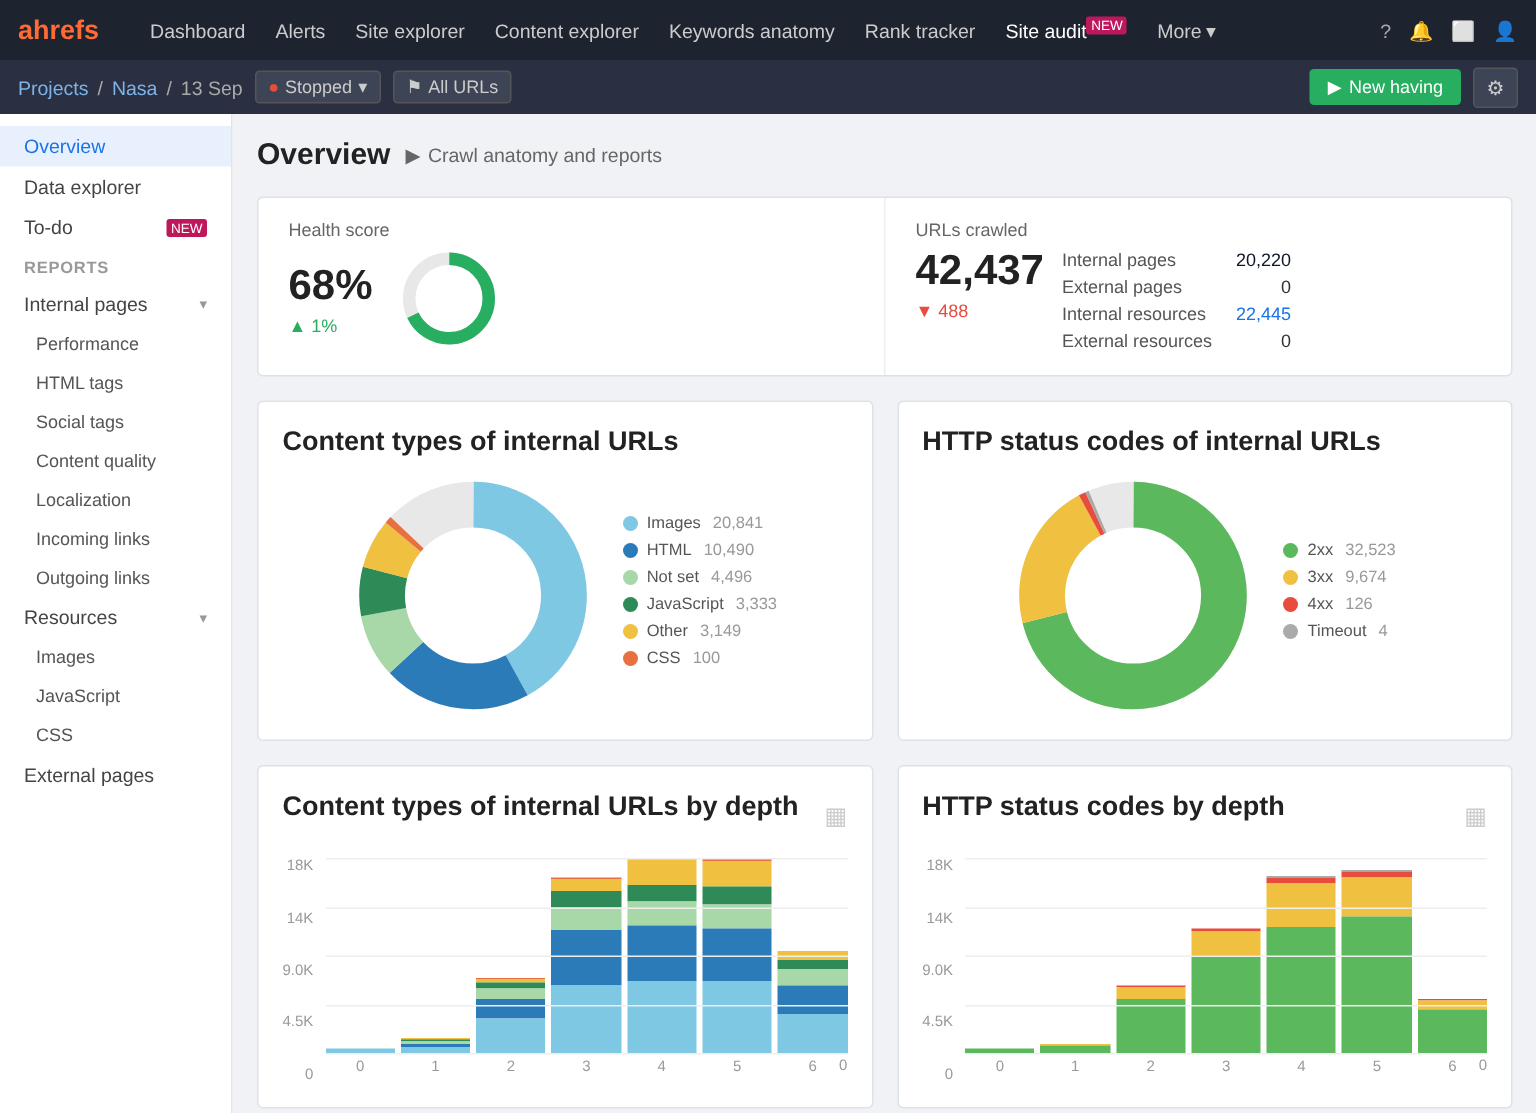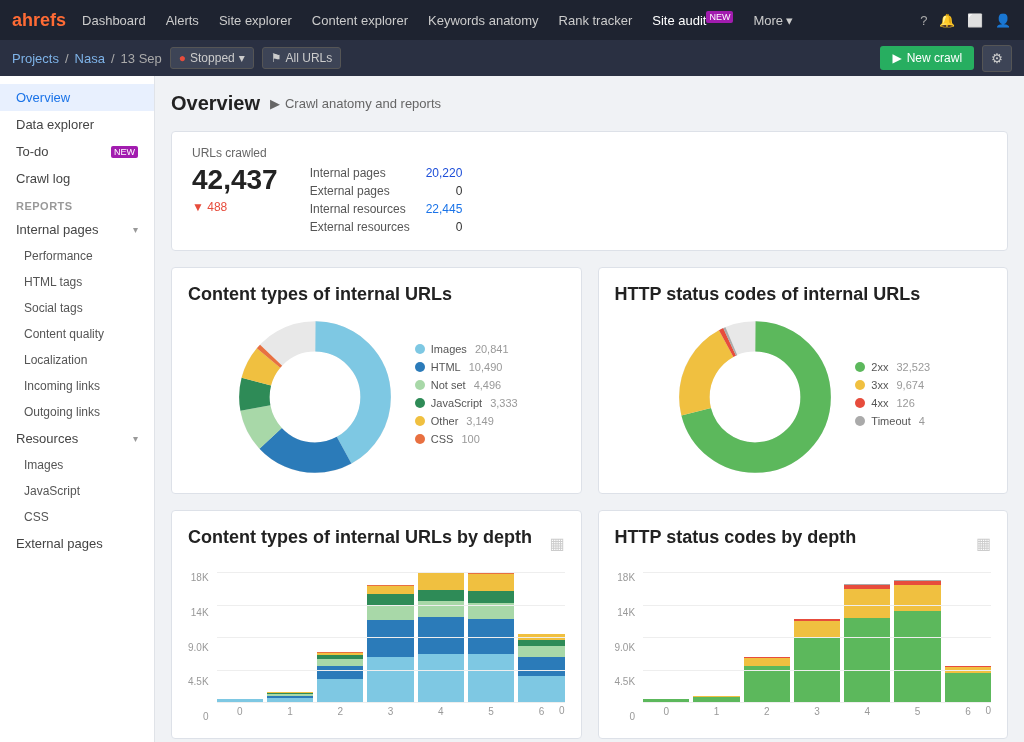--- a/index.html
+++ b/index.html
@@ -1,20 +1,20 @@
 <!DOCTYPE html>
 <html><head>
   <meta charset="utf-8">
   <style>
     * { box-sizing: border-box; margin: 0; padding: 0; }
     body { font-family: -apple-system, BlinkMacSystemFont, 'Segoe UI', Arial, sans-serif; font-size: 13px; background: #f0f2f5; color: #333; }
 
     
     .top-nav { background: #1e2330; color: #ccc; display: flex; align-items: center; height: 40px; padding: 0 12px; gap: 4px; }
-    .top-nav .logo { color: #ff6b35; font-weight: bold; font-size: 18px; margin-right: 4px; }
+    .top-nav .logo { color: #ff6b35; font-weight: bold; font-size: 18px; margin-right: 22px; }
     .top-nav a { color: #ccc; text-decoration: none; font-size: 13px; padding: 4px 8px; border-radius: 3px; }
     .top-nav a.active { color: #fff; }
     .top-nav .more { display: flex; align-items: center; gap: 3px; }
     .top-nav .spacer { flex: 1; }
     .top-nav .icons { display: flex; gap: 12px; align-items: center; color: #aaa; }
 
     
     .sub-nav { background: #2a3042; color: #ccc; display: flex; align-items: center; height: 36px; padding: 0 12px; gap: 8px; }
     .sub-nav .breadcrumb { display: flex; align-items: center; gap: 6px; font-size: 13px; color: #aaa; }
     .sub-nav .breadcrumb a { color: #7eb3e8; text-decoration: none; }
@@ -77,21 +77,21 @@
     .legend-dot { width: 10px; height: 10px; border-radius: 50%; flex-shrink: 0; }
     .legend-label { color: #555; }
     .legend-val { color: #999; margin-left: 2px; }
 
     
     .bottom-charts { display: flex; gap: 16px; }
     .bottom-chart-card { flex: 1; background: #fff; border: 1px solid #dde1e8; border-radius: 4px; padding: 16px; }
     .chart-header { display: flex; justify-content: space-between; align-items: center; margin-bottom: 12px; }
     .chart-icon { color: #ccc; font-size: 16px; }
 
-    .new-badge { background: #a21caf; color: #fff; font-size: 9px; border-radius: 2px; padding: 1px 3px; vertical-align: super; }
+    .new-badge { background: #be185d; color: #fff; font-size: 9px; border-radius: 2px; padding: 1px 3px; vertical-align: super; }
   </style>
 </head>
 <body>
 
 <nav class="top-nav">
   <span class="logo">ahrefs</span>
   <a>Dashboard</a>
   <a>Alerts</a>
   <a>Site explorer</a>
   <a>Content explorer</a>
@@ -126,32 +126,31 @@
     <span>Stopped</span>
     <span>▾</span>
   </div>
   <div class="filter-btn">
     <span>⚑</span>
     <span>All URLs</span>
   </div>
   <div class="spacer"></div>
   <button class="new-crawl-btn">
     <span>▶</span>
-    <span>New crawl</span>
+    <span>New having</span>
   </button>
   <button class="settings-btn">⚙</button>
 </div>
 
 <div class="main-layout">
 
   <aside class="sidebar">
     <div class="sidebar-item active">Overview</div>
     <div class="sidebar-item">Data explorer</div>
     <div class="sidebar-item">To-do <sup class="new-badge">NEW</sup></div>
-    <div class="sidebar-item">Crawl log</div>
     <div class="sidebar-section">REPORTS</div>
     <div class="sidebar-item">Internal pages <span class="chevron">▾</span></div>
     <div class="sidebar-item sub">Performance</div>
     <div class="sidebar-item sub">HTML tags</div>
     <div class="sidebar-item sub">Social tags</div>
     <div class="sidebar-item sub">Content quality</div>
     <div class="sidebar-item sub">Localization</div>
     <div class="sidebar-item sub">Incoming links</div>
     <div class="sidebar-item sub">Outgoing links</div>
     <div class="sidebar-item">Resources <span class="chevron">▾</span></div>
@@ -166,32 +165,47 @@
     <div class="page-header">
       <h1>Overview</h1>
       <div class="sub-title">
         <span>▶</span>
         <span>Crawl anatomy and reports</span>
       </div>
     </div>
 
     <div class="stats-row">
 
+      <div class="stat-block">
+        <div class="stat-label">Health score</div>
+        <div class="health-score-block">
+          <div>
+            <div class="stat-value">68%</div>
+            <div class="stat-change up">▲ 1%</div>
+          </div>
+          <div class="donut-container">
+            <svg viewBox="0 0 42 42">
+              <circle cx="21" cy="21" r="15.915" fill="transparent" stroke="#e8e8e8" stroke-width="5"></circle>
+              <circle cx="21" cy="21" r="15.915" fill="transparent" stroke="#27ae60" stroke-width="5" stroke-dasharray="68 32" stroke-dashoffset="25"></circle>
+            </svg>
+          </div>
+        </div>
+      </div>
 
       <div class="stat-block">
         <div class="stat-label">URLs crawled</div>
-        <div style="display:flex;align-items:flex-start;gap:32px;">
+        <div style="display:flex;align-items:flex-start;gap:12px;">
           <div>
             <div class="stat-value">42,437</div>
             <div class="stat-change down">▼ 488</div>
           </div>
           <div class="url-stats">
             <div class="url-stat-row">
               <span class="label">Internal pages</span>
-              <span class="val" style="color:#1d4ed8;">20,220</span>
+              <span class="val" style="color:#0f172a;">20,220</span>
             </div>
             <div class="url-stat-row">
               <span class="label">External pages</span>
               <span class="val black">0</span>
             </div>
             <div class="url-stat-row">
               <span class="label">Internal resources</span>
               <span class="val" style="color:#1a73e8;">22,445</span>
             </div>
             <div class="url-stat-row">

